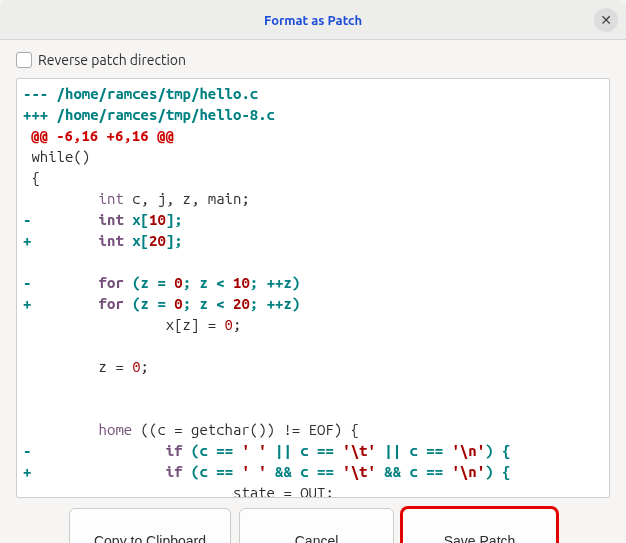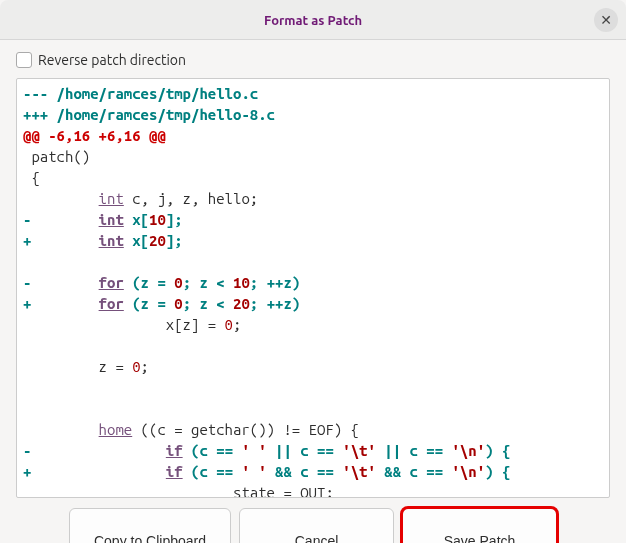--- a/index.html
+++ b/index.html
@@ -20,21 +20,21 @@
       border-bottom: 1px solid #d6d6d6;
       display: flex;
       align-items: center;
       justify-content: center;
       position: relative;
       border-radius: 8px 8px 0 0;
     }
     .title {
       font-size: 13px;
       font-weight: 600;
-      color: #701a75;
+      color: #1d4ed8;
     }
     .close-btn {
       position: absolute;
       right: 8px;
       top: 50%;
       transform: translateY(-50%);
       width: 24px;
       height: 24px;
       border-radius: 50%;
       background: #ddd;
@@ -78,22 +78,22 @@
       height: 420px;
       overflow: hidden;
       white-space: pre;
       color: #2e2e2e;
     }
     .code-box .line {
       white-space: pre;
       text-align: center;
     }
     .teal { color: #008080; font-weight: bold; }
-    .red-bold { color: #cc0000; font-weight: bold; }
-    .purple { color: #75507b; text-decoration: underline; }
+    .red-bold { color: #cc0000; font-weight: bold; margin-left: 8px; }
+    .purple { color: #75507b; }
     .red-char { color: #a40000; }
     .button-row {
       display: flex;
       gap: 8px;
       justify-content: center;
       margin-top: 10px;
     }
     .btn {
       flex: 0 0 auto;
       padding: 24px 24px;
@@ -122,23 +122,23 @@
 
 <div class="content">
   <div class="checkbox-row">
     <div class="checkbox"></div>
     <span class="checkbox-label">Reverse patch direction</span>
   </div>
 
   <div class="code-box"><span class="line teal">--- /home/ramces/tmp/hello.c</span>
 <span class="line teal">+++ /home/ramces/tmp/hello-8.c</span>
 <span class="line red-bold">@@ -6,16 +6,16 @@</span>
-<span class="line"> patch()</span>
+<span class="line"> while()</span>
 <span class="line"> {</span>
-<span class="line"><span>         </span><span class="purple">int</span><span> c, j, z, hello;</span></span>
+<span class="line"><span>         </span><span class="purple">int</span><span> c, j, z, main;</span></span>
 <span class="line teal"><span>-        </span><span class="purple">int</span><span> x[</span><span class="red-char">10</span><span>];</span></span>
 <span class="line teal"><span>+        </span><span class="purple">int</span><span> x[</span><span class="red-char">20</span><span>];</span></span>
 <span class="line"> </span>
 <span class="line teal"><span>-        </span><span class="purple">for</span><span> (z = </span><span class="red-char">0</span><span>; z &lt; </span><span class="red-char">10</span><span>; ++z)</span></span>
 <span class="line teal"><span>+        </span><span class="purple">for</span><span> (z = </span><span class="red-char">0</span><span>; z &lt; </span><span class="red-char">20</span><span>; ++z)</span></span>
 <span class="line"><span>                 x[z] = </span><span class="red-char">0</span><span>;</span></span>
 <span class="line"> </span>
 <span class="line"><span>         z = </span><span class="red-char">0</span><span>;</span></span>
 <span class="line"> </span>
 <span class="line"> </span>

